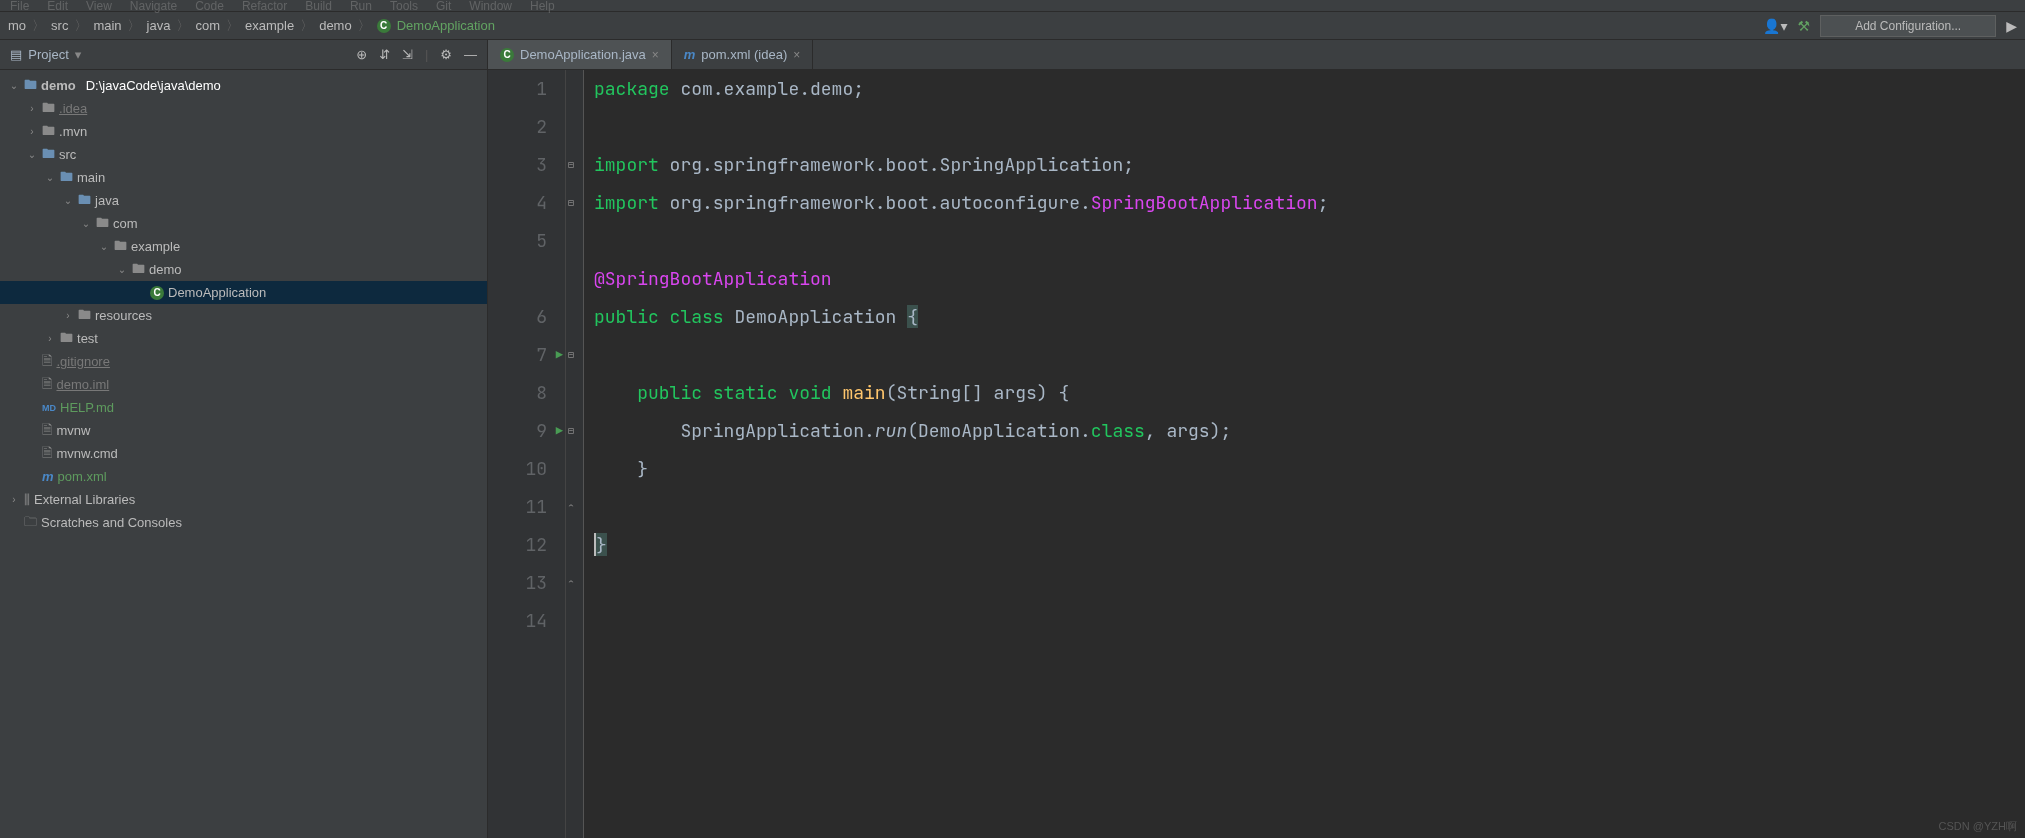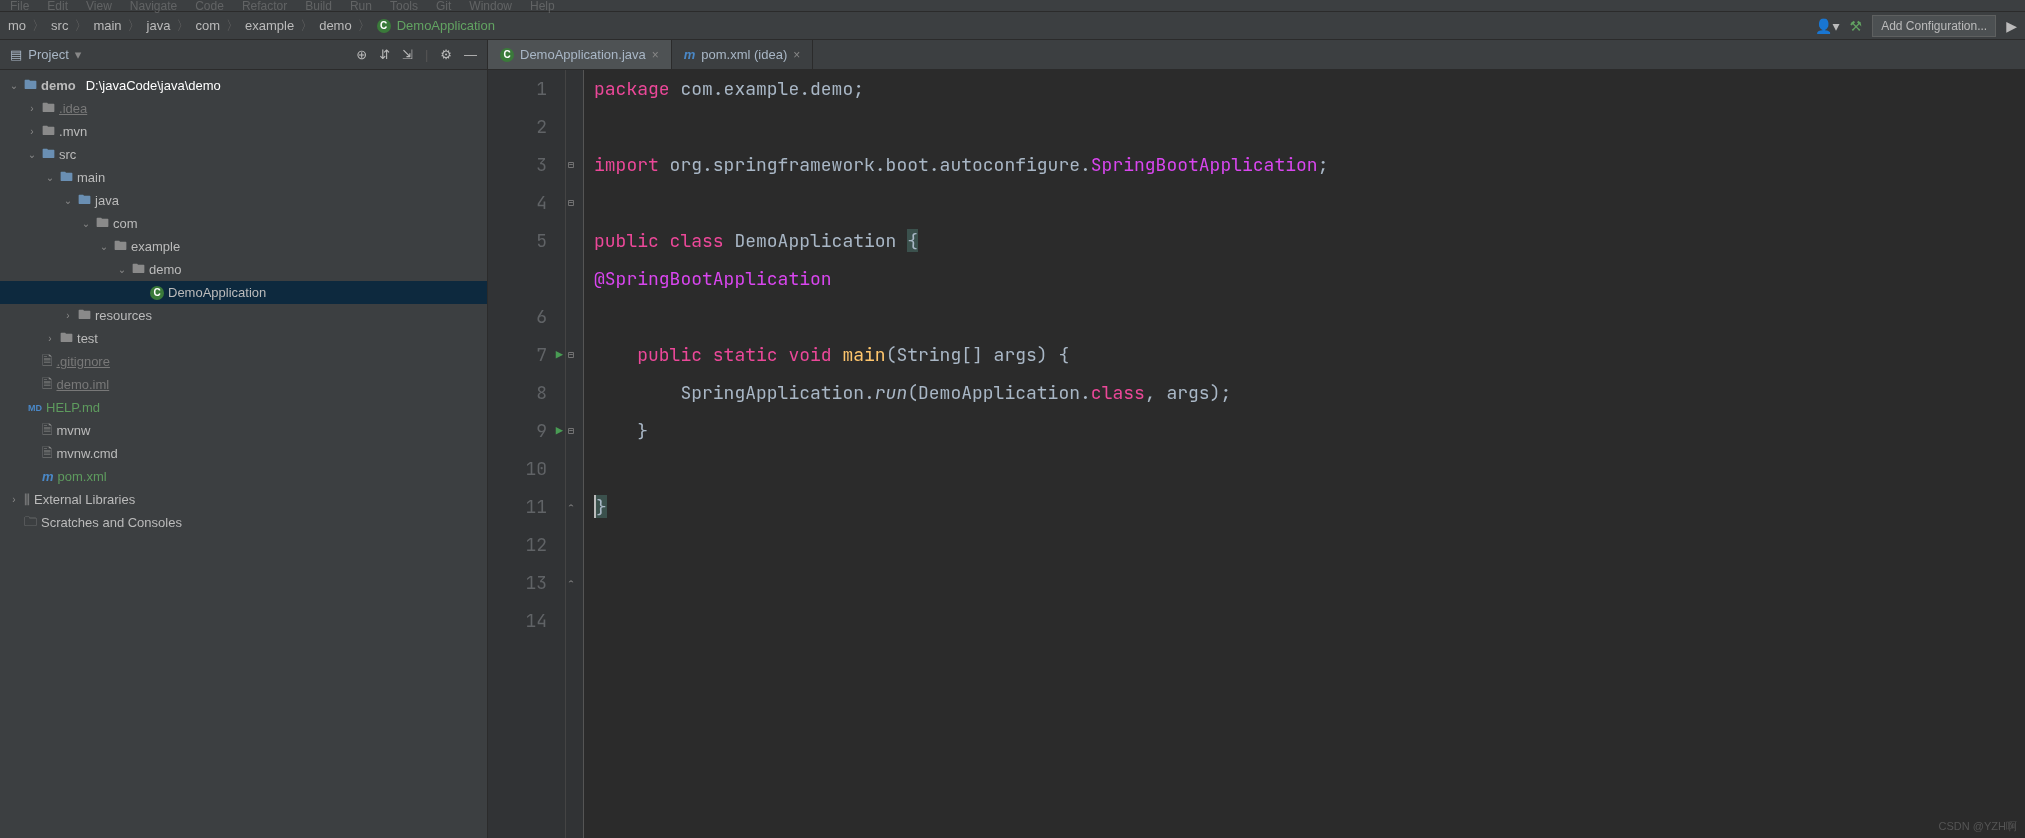--- a/index.html
+++ b/index.html
@@ -33,21 +33,21 @@
   padding: 0 8px;
   border-bottom: 1px solid #2b2b2b;
   justify-content: space-between;
 }
 .breadcrumb { display: flex; align-items: center; gap: 6px; font-size: 13px; }
 .breadcrumb .sep { color: #666; }
 .breadcrumb .item { color: #bbb; }
 .breadcrumb .current { color: #62a362; }
 .c-icon { width: 14px; height: 14px; border-radius: 50%; background: #3a7a3a; display: inline-flex; align-items: center; justify-content: center; color: #fff; font-size: 10px; font-weight: bold; }
 .navbar-right { display: flex; align-items: center; gap: 10px; }
-.nav-btn { background: #4c5052; border: 1px solid #5e6060; color: #bbb; padding: 3px 8px; font-size: 12px; cursor: pointer; }
+.nav-btn { background: #4c5052; border: 1px solid #5e6060; color: #bbb; padding: 3px 34px; font-size: 12px; cursor: pointer; }
 .icon-btn { color: #bbb; cursor: pointer; font-size: 14px; }
 .hammer { color: #62a362; }
 .main { display: flex; flex: 1; min-height: 0; }
 .sidebar {
   width: 488px;
   background: #3c3f41;
   border-right: 1px solid #2b2b2b;
   display: flex;
   flex-direction: column;
 }
@@ -112,21 +112,21 @@
   border-right: 1px solid #444;
 }
 .gutter-line { height: 38px; position: relative; }
 .gutter-run { position: absolute; right: -16px; top: 50%; transform: translateY(-50%); color: #499c54; font-size: 12px; }
 .fold-col { width: 18px; background: #313335; border-right: 1px solid #555; }
 .fold-col div { height: 38px; position: relative; }
 .fold-mark { position: absolute; left: 2px; top: 50%; transform: translateY(-50%); color: #888; font-size: 10px; }
 .code { flex: 1; padding-left: 10px; }
 .code-line { height: 38px; white-space: pre; }
 .hint-line { height: 38px; color: #787878; font-size: 15px; padding-left: 10px; }
-.kw { color: #ec4899; }
+.kw { color: #22c55e; }
 .ident { color: #a9b7c6; }
 .ann { color: #d946ef; }
 .cls { color: #a9b7c6; }
 .method { color: #ffc66d; }
 .static-m { color: #a9b7c6; font-style: italic; }
 .brace-hl { background: #3b514d; }
 .caret { border-left: 2px solid #bbb; }
 .watermark {
   position: fixed;
   bottom: 4px;
@@ -262,21 +262,21 @@
         <div class="tree-item" style="padding-left: 26px;">
           <span class="chev"></span>
           <span class="file-icon">🗎</span>
           <span class="tree-label dim">.gitignore</span>
         </div>
         <div class="tree-item" style="padding-left: 26px;">
           <span class="chev"></span>
           <span class="file-icon">🗎</span>
           <span class="tree-label dim">demo.iml</span>
         </div>
-        <div class="tree-item" style="padding-left: 12px;">
+        <div class="tree-item" style="padding-left: 26px;">
           <span class="chev"></span>
           <span class="file-icon" style="color:#4a88c7;font-size:9px;font-weight:bold">MD</span>
           <span class="tree-label md">HELP.md</span>
         </div>
         <div class="tree-item" style="padding-left: 26px;">
           <span class="chev"></span>
           <span class="file-icon">🗎</span>
           <span class="tree-label">mvnw</span>
         </div>
         <div class="tree-item" style="padding-left: 26px;">
@@ -358,24 +358,25 @@
           </div>
           <div></div>
           <div>
             <span class="fold-mark">⌃</span>
           </div>
           <div></div>
         </div>
       <div class="code">
           <div class="code-line"><span class="kw">package </span><span class="ident">com.example.demo</span><span class="ident">;</span></div>
           <div class="code-line"></div>
+          <div class="code-line"><span class="kw">import </span><span class="ident">org.springframework.boot.SpringApplication;</span></div>
           <div class="code-line"><span class="kw">import </span><span class="ident">org.springframework.boot.autoconfigure.</span><span class="ann">SpringBootApplication</span><span class="ident">;</span></div>
           <div class="code-line"></div>
+          <div class="code-line"><span class="ann">@SpringBootApplication</span></div>
           <div class="code-line"><span class="kw">public </span><span class="kw">class </span><span class="cls">DemoApplication </span><span class="ident brace-hl">{</span></div>
-          <div class="code-line"><span class="ann">@SpringBootApplication</span></div>
           <div class="code-line"></div>
           <div class="code-line"><span>    </span><span class="kw">public </span><span class="kw">static </span><span class="kw">void </span><span class="method">main</span><span class="ident">(String[] args) {</span></div>
           <div class="code-line"><span class="ident">        SpringApplication.</span><span class="static-m">run</span><span class="ident">(DemoApplication.</span><span class="kw">class</span><span class="ident">, args);</span></div>
           <div class="code-line"><span class="ident">    }</span></div>
           <div class="code-line"></div>
           <div class="code-line"><span class="ident brace-hl caret">}</span></div>
           <div class="code-line"></div>
         </div>
     </div>
   </div>

